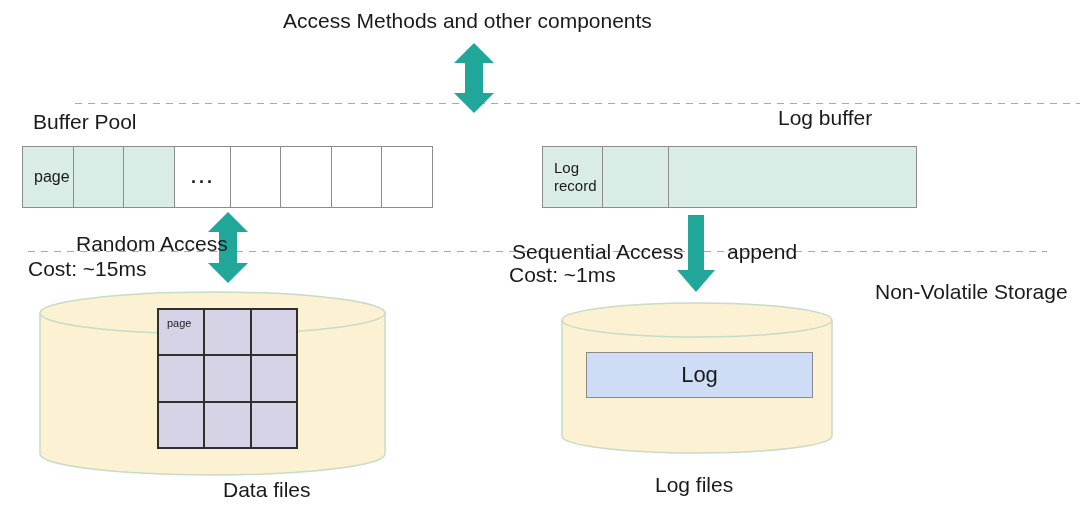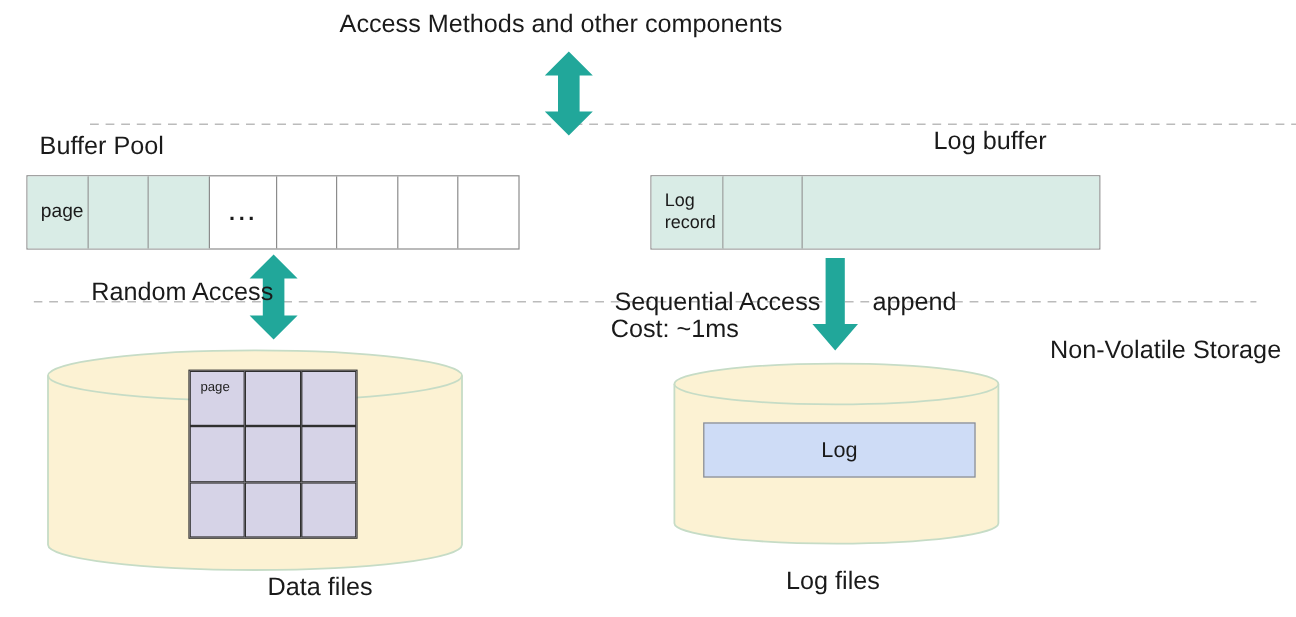--- a/index.html
+++ b/index.html
@@ -43,21 +43,21 @@
     display:grid; grid-template-columns:repeat(3,1fr); grid-template-rows:repeat(3,1fr);
     border:1px solid var(--grid-border,#2f2f2f); box-sizing:border-box;
   }
   .grid .cell {
     background:var(--grid-fill,#d6d3e7); border:1px solid var(--grid-border,#2f2f2f);
     font-size:11px; padding:7px 0 0 8px; box-sizing:border-box; color:#222;
   }
   .log-box {
     position:absolute; left:586px; top:352px; width:227px; height:46px; z-index:2;
     background:var(--log-box-fill,#cedcf6); border:1.5px solid var(--log-box-border,#8a8a8a);
-    display:flex; align-items:center; justify-content:center; font-size:18px; box-sizing:border-box;
+    display:flex; align-items:center; justify-content:center; font-size:22px; box-sizing:border-box;
   }
 </style>
 </head>
 <body>
 
 <div class="canvas">
 
   <div class="dash line1"></div>
   <div class="dash line2"></div>
 
@@ -92,20 +92,21 @@
     </div>
 
   <div class="row log-row">
       <div class="cell">Log record</div>
       <div class="cell"></div>
       <div class="cell"></div>
     </div>
 
 
   <div class="t" style="left:28px; top:232px;margin-left:48px;">Random Access</div>
+  <div class="t" style="left:28px; top:257px;">Cost: ~15ms</div>
 
   <div class="t" style="left:512px; top:240px;">Sequential Access</div>
   <div class="t" style="left:492px; top:263px;margin-left:17px;">Cost: ~1ms</div>
 
   <div class="t" style="left:727px; top:240px;text-align:right;">append</div>
 
   <div class="t" style="left:875px; top:280px;">Non-Volatile Storage</div>
 
   <div class="grid">
       <div class="cell">page</div>

